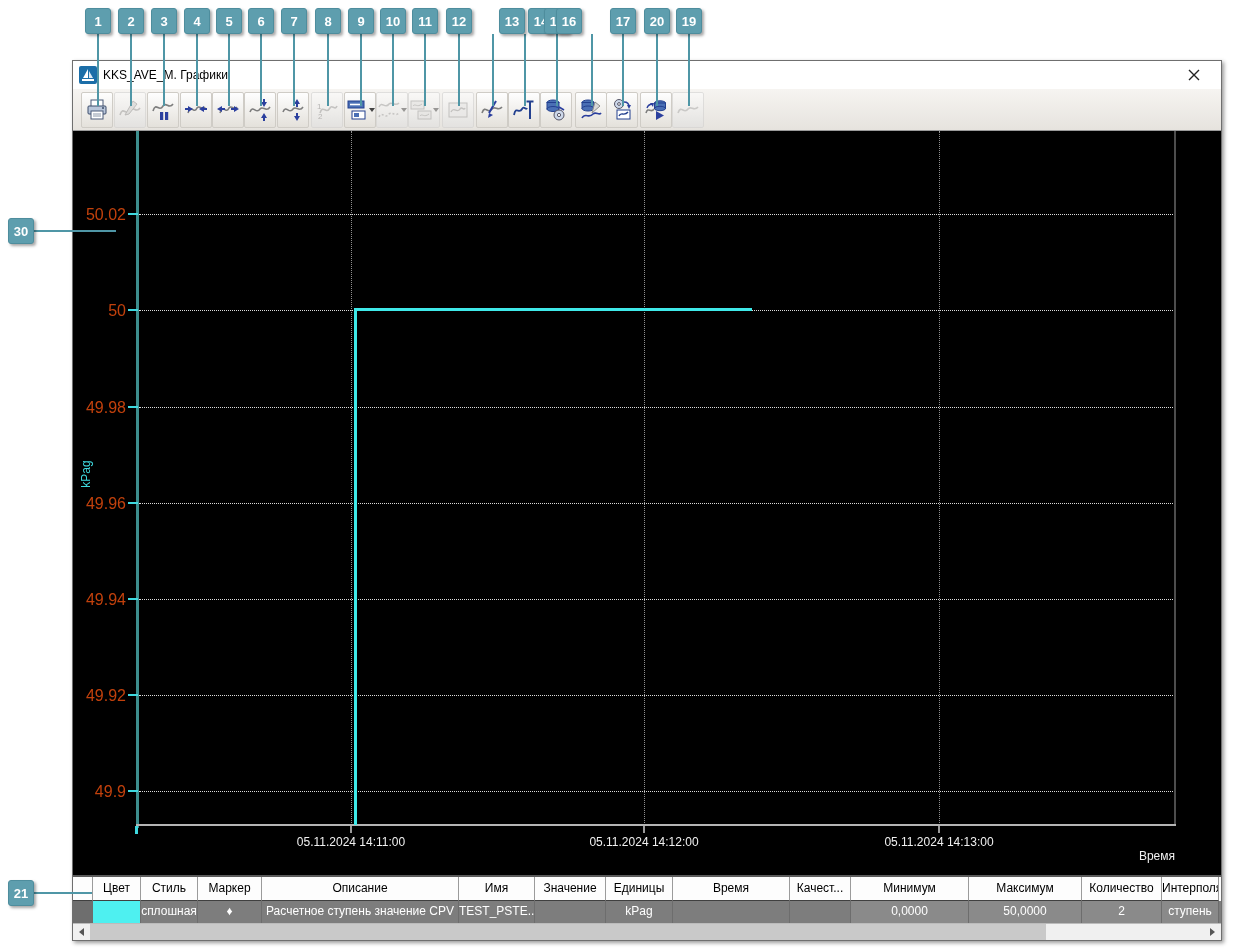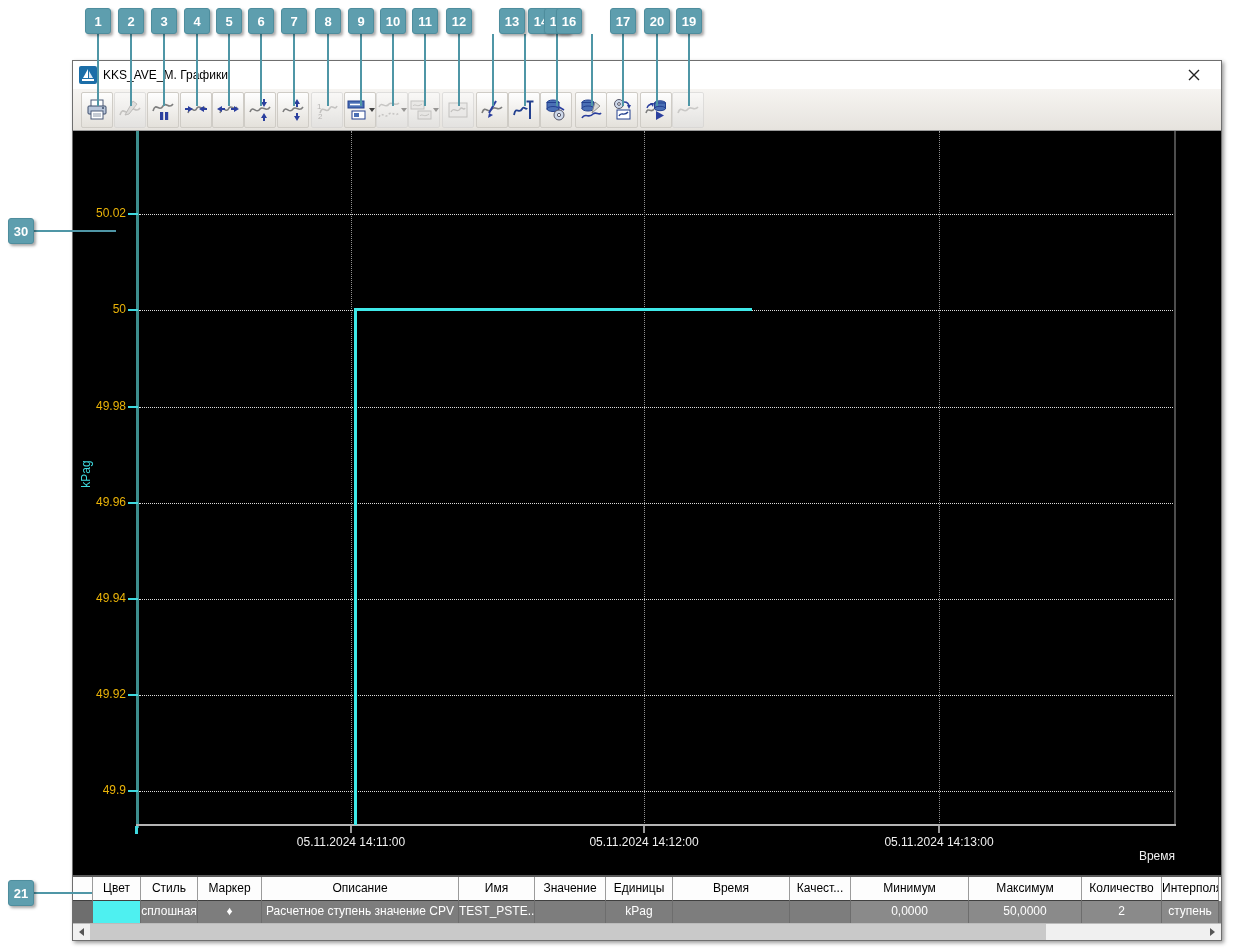--- a/index.html
+++ b/index.html
@@ -34,21 +34,21 @@
               border-top:4px solid #444;margin-left:1px;}
 
   
   .chart{height:744px;flex:0 0 744px;background:#000;position:relative;overflow:hidden;}
   .yaxis{position:absolute;left:63px;top:0;width:3px;height:697px;background:#3d8e8e;}
   .hgrid{position:absolute;left:66px;width:1036px;height:0;border-top:1px dotted #dcdcdc;}
   .vgrid{position:absolute;top:0;height:694px;width:0;border-left:1px dotted #8e8e8e;}
   .rborder{position:absolute;left:1101px;top:0;width:2px;height:695px;background:#4d4d4d;}
   .baseline{position:absolute;left:63px;top:693px;width:1040px;height:2px;background:#b4b4b4;}
   .ytick{position:absolute;left:55px;width:10px;height:2px;background:#3fd9df;}
-  .ylab{position:absolute;width:50px;left:3px;text-align:right;color:#eab308;font-size:12px;}
+  .ylab{position:absolute;width:50px;left:3px;text-align:right;color:#c2410c;font-size:16px;}
   .xtick{position:absolute;top:695px;width:2px;height:7px;background:#9a9a9a;}
   .xtick0{position:absolute;top:695px;left:62px;width:3px;height:8px;background:#3fd9df;}
   .xlab{position:absolute;top:704px;width:160px;text-align:center;color:#f0f0f0;font-size:12px;}
   .trend-v{position:absolute;left:281px;top:178px;width:3px;height:516px;background:#3fe9e9;}
   .trend-h{position:absolute;left:281px;top:177px;width:398px;height:3px;background:#3fe9e9;}
   .ylabel{position:absolute;left:-17px;top:336px;width:60px;text-align:center;color:#3fd9df;
           font-size:12px;transform:rotate(-90deg);}
   .xlabel{position:absolute;left:1002px;top:718px;width:100px;text-align:right;color:#f0f0f0;font-size:12px;}
 
   

